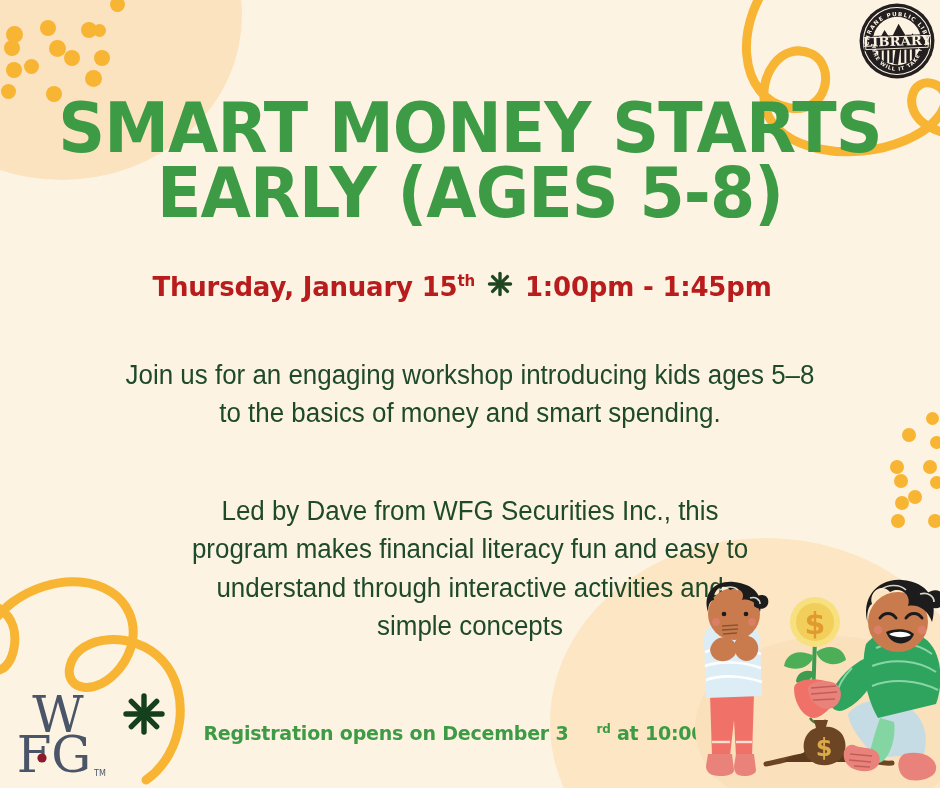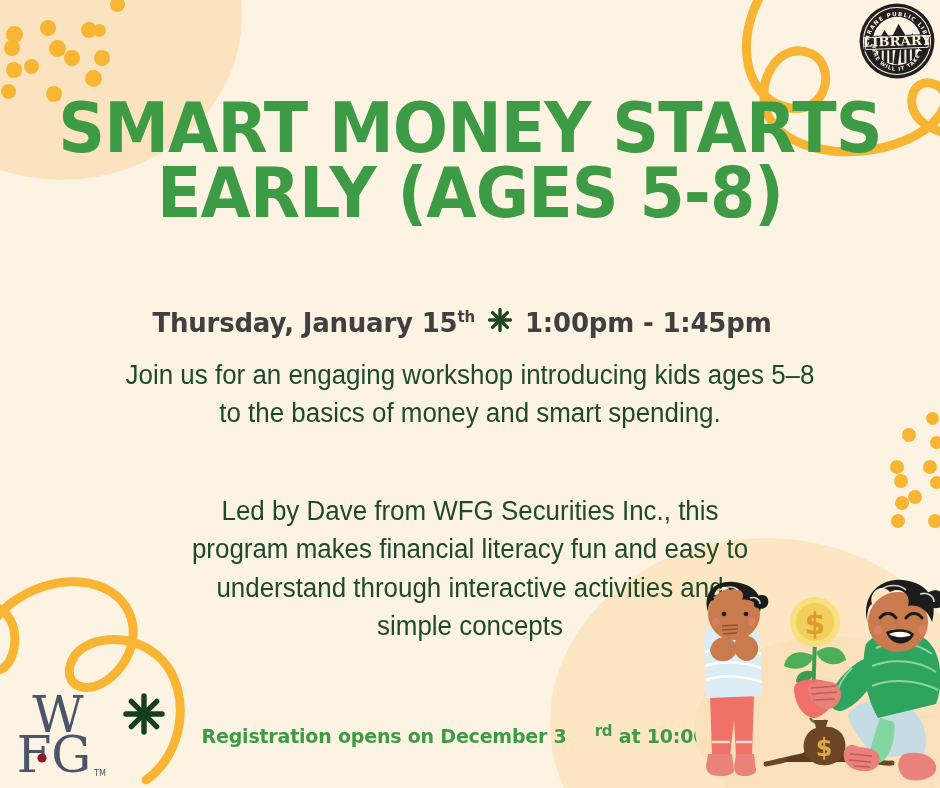--- a/index.html
+++ b/index.html
@@ -54,27 +54,26 @@
     text-transform: uppercase;
   }
   .title-line { display: block; white-space: nowrap; }
 
   
   .datetime {
     position: absolute;
     left: 0; right: 16px;
     top: 272px;
     text-align: center;
-    color: #404040;
+    color: #b91c1c;
     font-family: "DejaVu Sans", sans-serif;
     font-weight: bold;
     font-size: 26px;
     letter-spacing: -0.2px;
     white-space: nowrap;
-    margin-top: 36px;
   }
   .datetime sup { font-size: 15px; vertical-align: super; }
   .dt-star {
     display: inline-block;
     vertical-align: middle;
     margin: 0 12px;
     position: relative;
     top: -2px;
   }
 
@@ -99,21 +98,21 @@
     left: 0; right: 0;
     top: 722px;
     text-align: center;
     color: #3E9B45;
     font-family: "DejaVu Sans", sans-serif;
     font-weight: bold;
     font-size: 19px;
     letter-spacing: -0.2px;
     white-space: nowrap;
   }
-  .registration sup { font-size: 15px; vertical-align: super; margin-left: 28px; }
+  .registration sup { font-size: 12px; vertical-align: super; margin-left: 28px; }
 
   
   .library-logo {
     position: absolute;
     right: 4px; top: 2px;
     width: 78px; height: 78px;
   }
 
   
   .wfg-logo {

